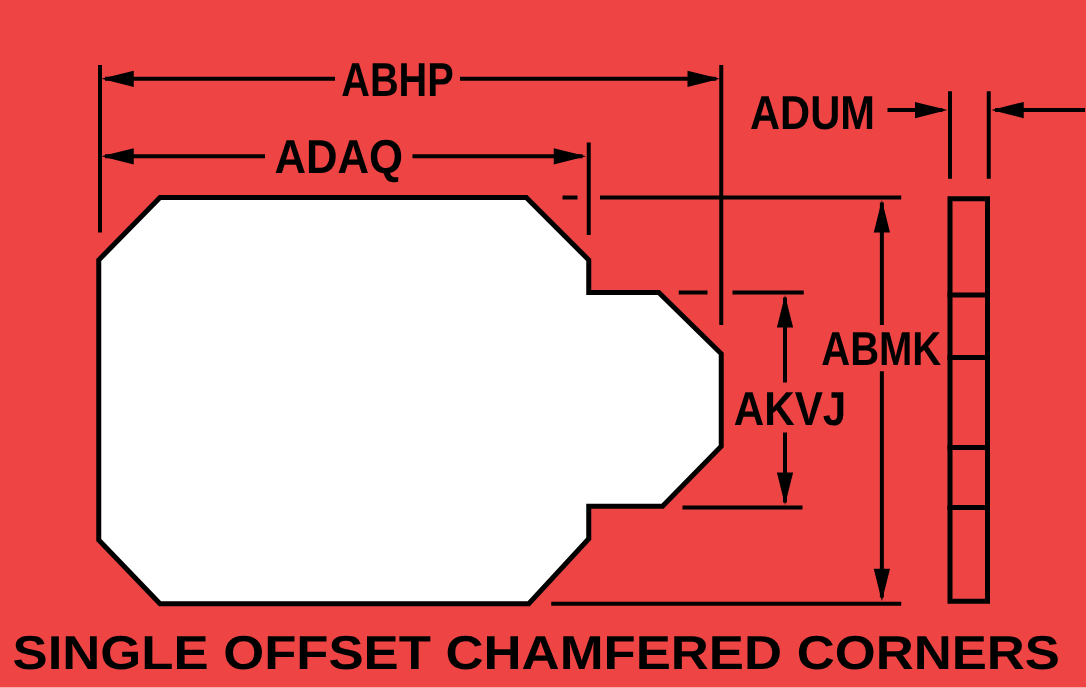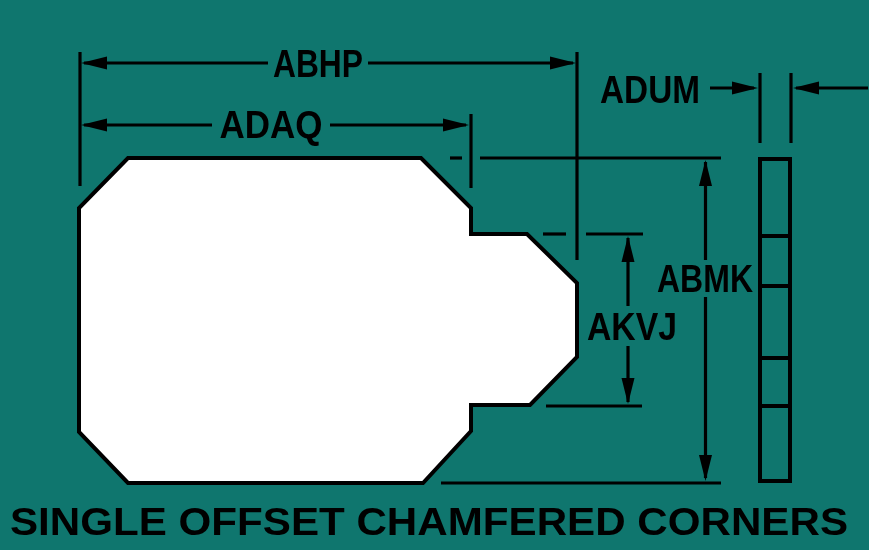--- a/index.html
+++ b/index.html
@@ -4,21 +4,21 @@
 <style>
   html, body {
     margin: 0;
     padding: 0;
     background: #ffffff;
   }
   .stage {
     position: relative;
     width: 869px;
     height: 550px;
-    background: #0f766e;
+    background: #ef4444;
     overflow: hidden;
   }
   svg {
     display: block;
   }
   .shape-line {
     fill: #ffffff;
     stroke: #000000;
     stroke-width: 4;
     stroke-linejoin: miter;

